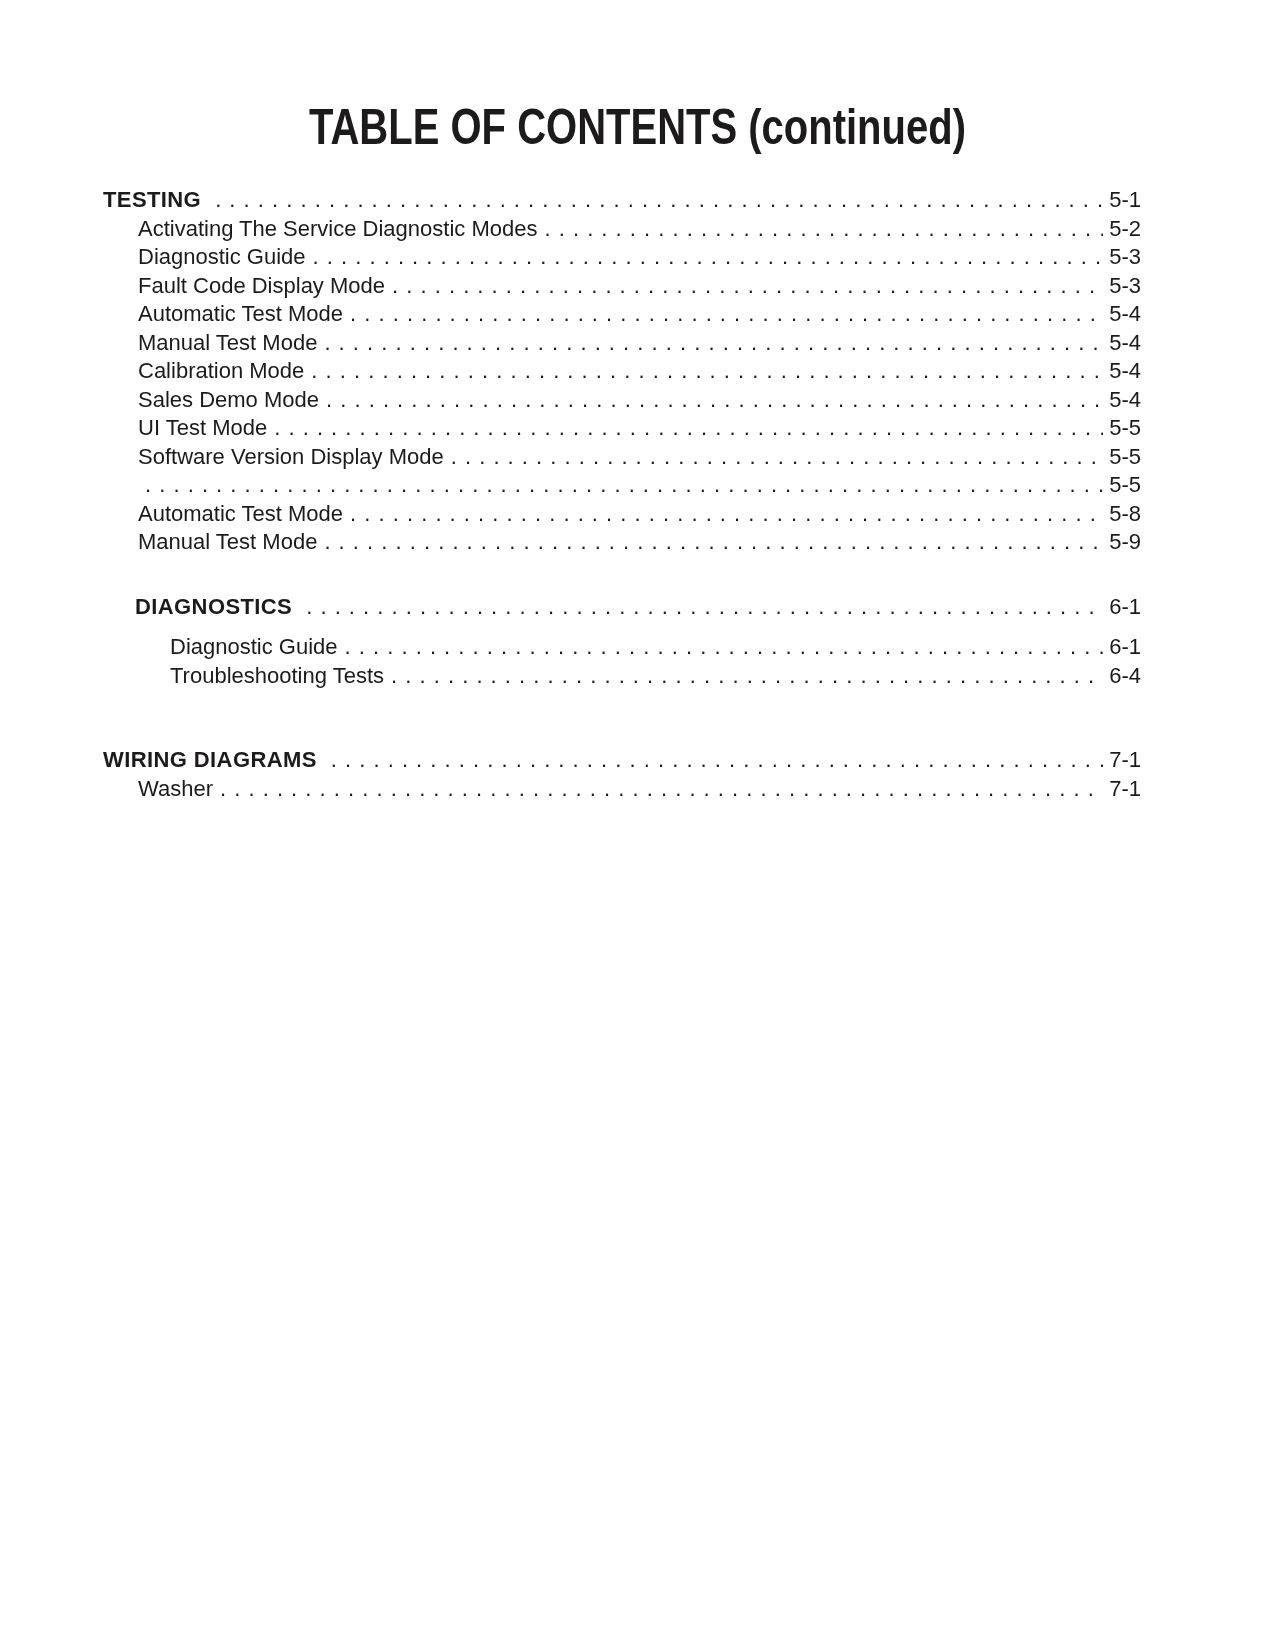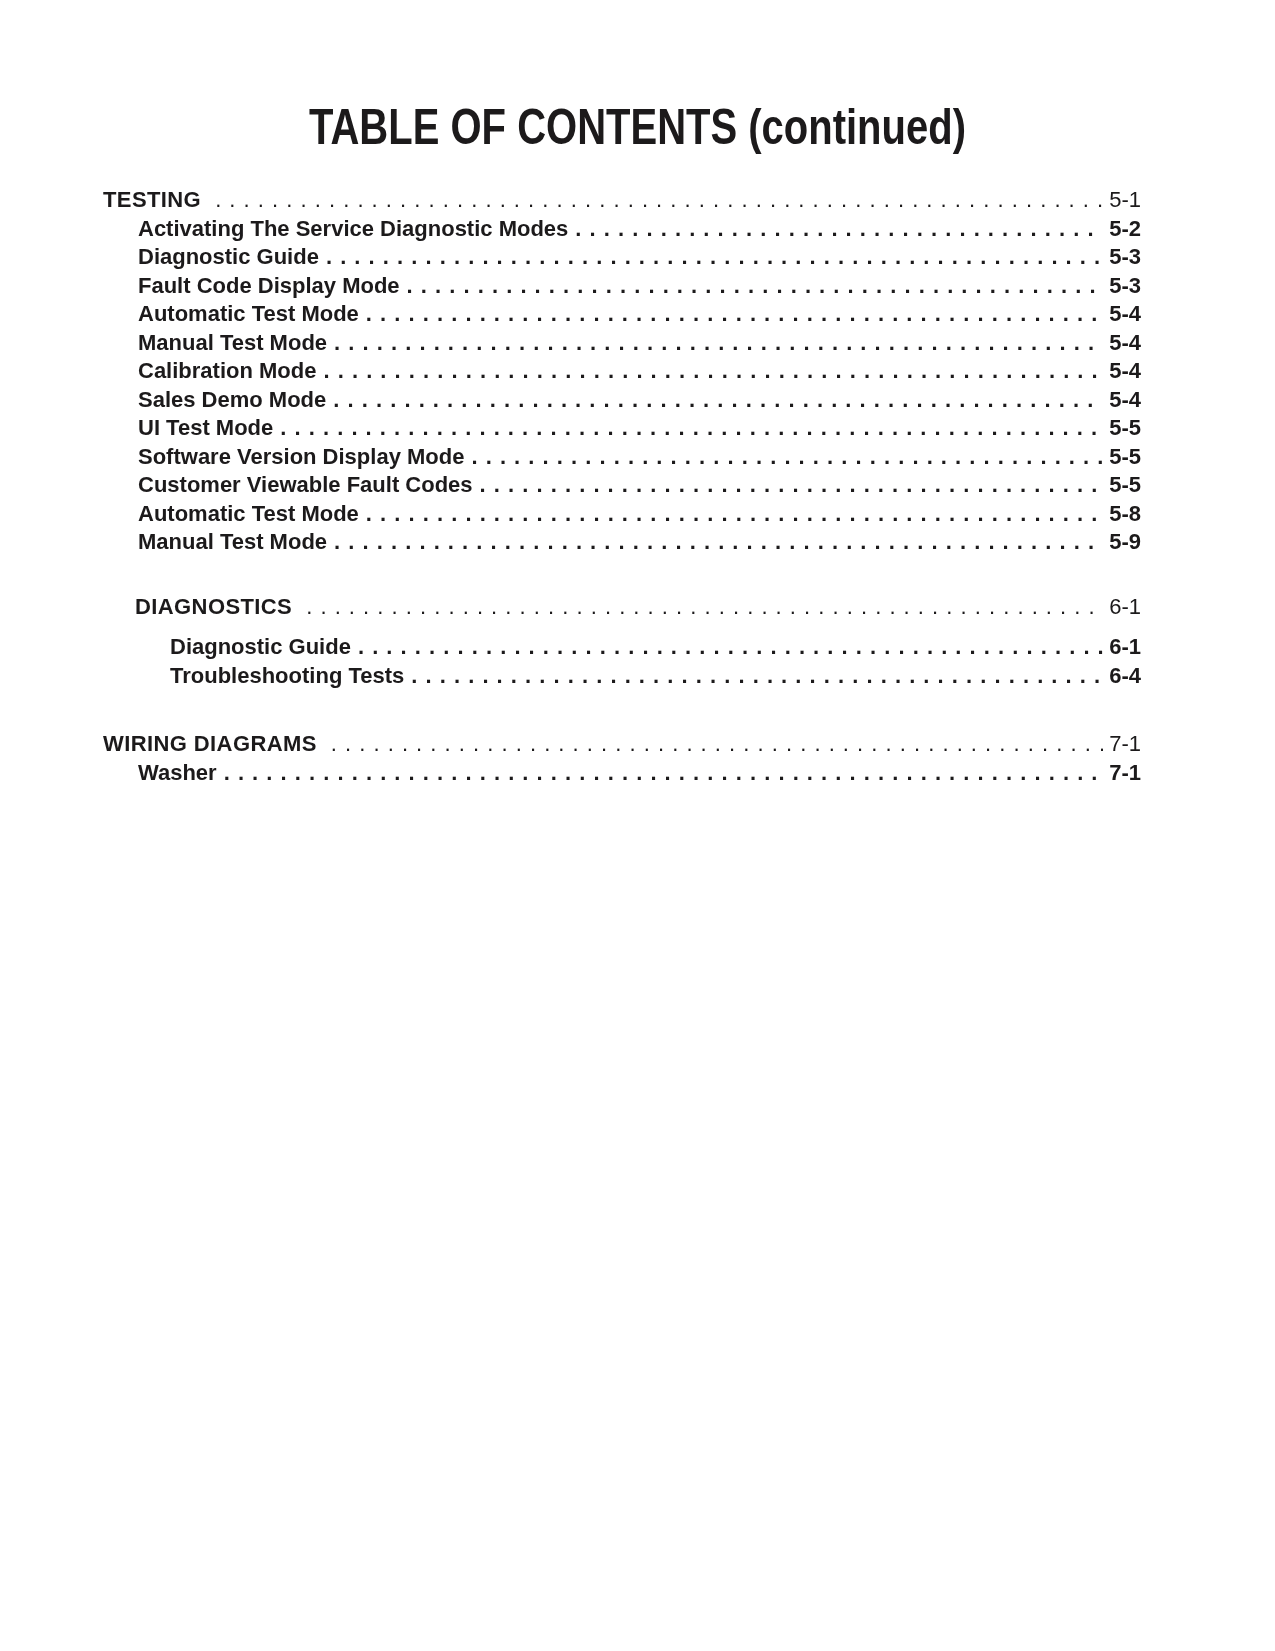--- a/index.html
+++ b/index.html
@@ -46,42 +46,41 @@
   }
   .toc-row .label {
     flex: 0 0 auto;
   }
   .toc-row.heading .label {
     font-weight: bold;
     letter-spacing: 0.4px;
   }
   .toc-row.entry {
     padding-left: 35px;
-    font-weight: bold;
   }
   .leader {
     flex: 1 1 0;
     min-width: 0;
     overflow: hidden;
     white-space: nowrap;
     margin-left: 7px;
     margin-right: 6px;
     letter-spacing: 1px;
   }
   .toc-row.heading .leader {
     margin-left: 14px;
   }
   .pagenum {
     flex: 0 0 auto;
     text-align: right;
   }
   
   .toc-section:nth-child(2) { margin-top: 36px; margin-left: 32px; }
   .toc-section:nth-child(2) .toc-entries { margin-top: 12px; }
-  .toc-section:nth-child(3) { margin-top: 40px; }
+  .toc-section:nth-child(3) { margin-top: 56px; }
   .footer {
     position: absolute;
     top: 1556px;
     left: 0;
     width: 100%;
     text-align: center;
     font-size: 24px;
     font-weight: bold;
     color: #1c1a1b;
   }
@@ -138,21 +137,20 @@
             <span class="label">UI Test Mode</span>
             <span class="leader">. . . . . . . . . . . . . . . . . . . . . . . . . . . . . . . . . . . . . . . . . . . . . . . . . . . . . . . . . . . . . . . . . . . . . . . . . . . . . . . . . . . . . . . . . . . . . . . . . . . . . . . . . . . . . . . . . . . . . . . . . . . . . . . . . .</span>
             <span class="pagenum">5-5</span>
           </div>
           <div class="toc-row entry">
             <span class="label">Software Version Display Mode</span>
             <span class="leader">. . . . . . . . . . . . . . . . . . . . . . . . . . . . . . . . . . . . . . . . . . . . . . . . . . . . . . . . . . . . . . . . . . . . . . . . . . . . . . . . . . . . . . . . . . . . . . . . . . . . . . . . . . . . . . . . . . . . . . . . . . . . . . . . . .</span>
             <span class="pagenum">5-5</span>
           </div>
           <div class="toc-row entry">
-            <span class="label">Customer Viewable Fault Codes</span>
             <span class="leader">. . . . . . . . . . . . . . . . . . . . . . . . . . . . . . . . . . . . . . . . . . . . . . . . . . . . . . . . . . . . . . . . . . . . . . . . . . . . . . . . . . . . . . . . . . . . . . . . . . . . . . . . . . . . . . . . . . . . . . . . . . . . . . . . . .</span>
             <span class="pagenum">5-5</span>
           </div>
           <div class="toc-row entry">
             <span class="label">Automatic Test Mode</span>
             <span class="leader">. . . . . . . . . . . . . . . . . . . . . . . . . . . . . . . . . . . . . . . . . . . . . . . . . . . . . . . . . . . . . . . . . . . . . . . . . . . . . . . . . . . . . . . . . . . . . . . . . . . . . . . . . . . . . . . . . . . . . . . . . . . . . . . . . .</span>
             <span class="pagenum">5-8</span>
           </div>
           <div class="toc-row entry">
             <span class="label">Manual Test Mode</span>

